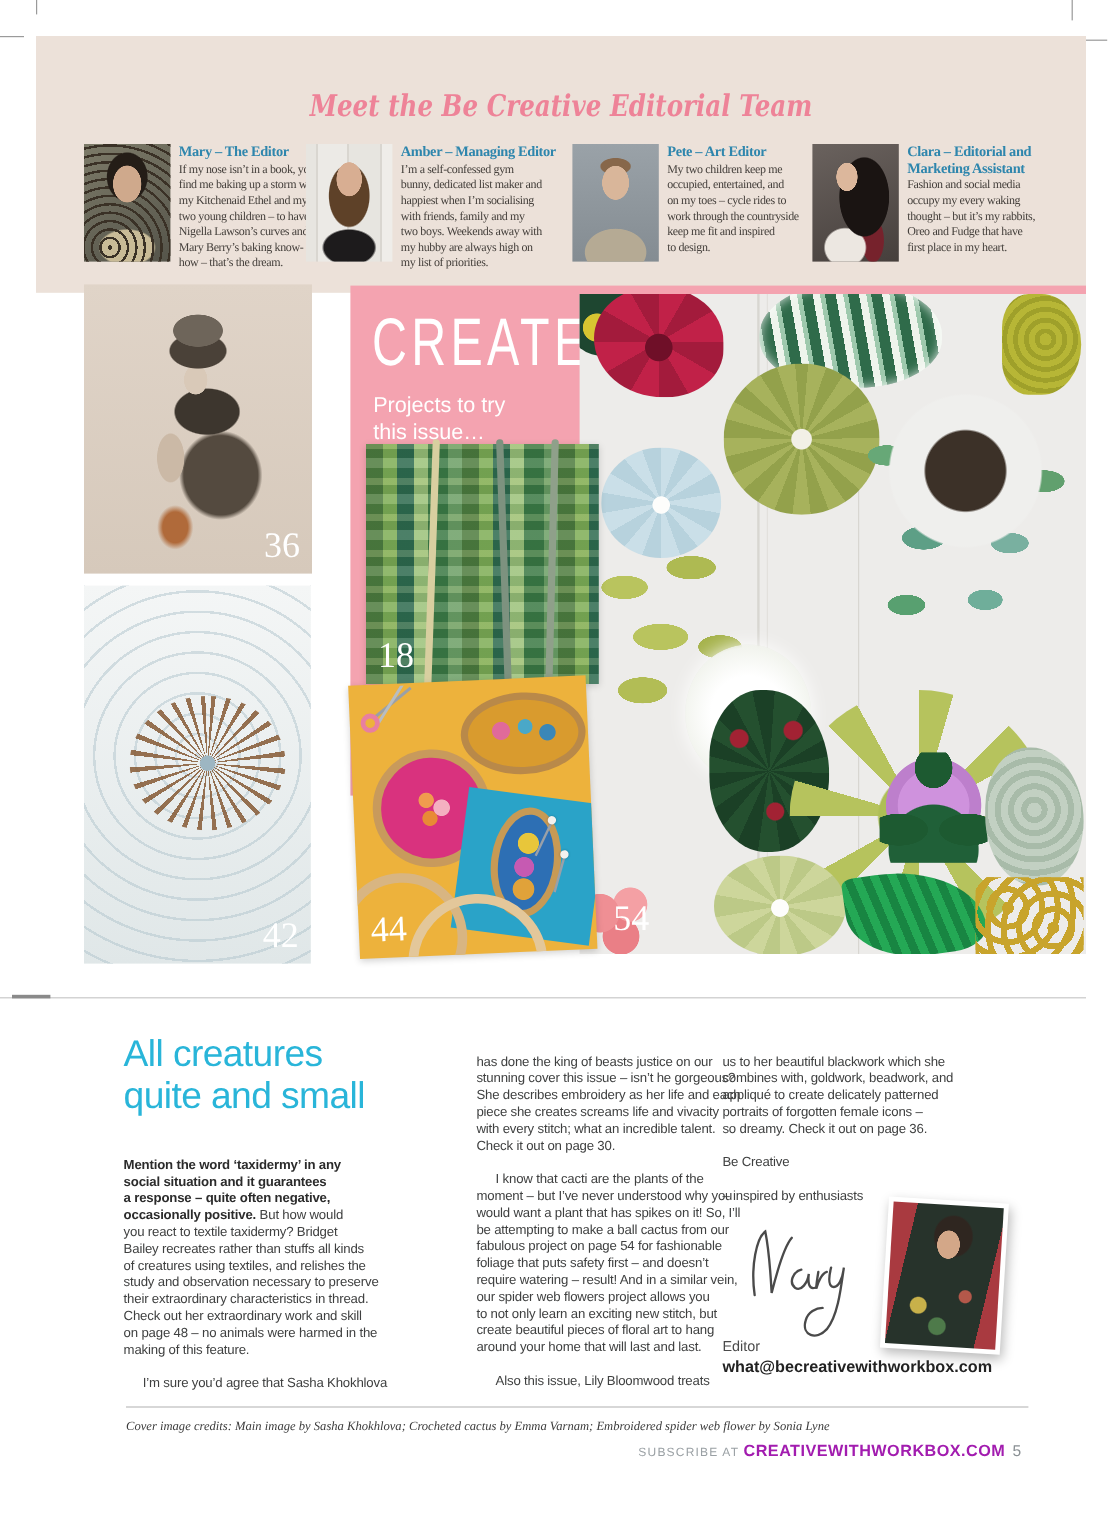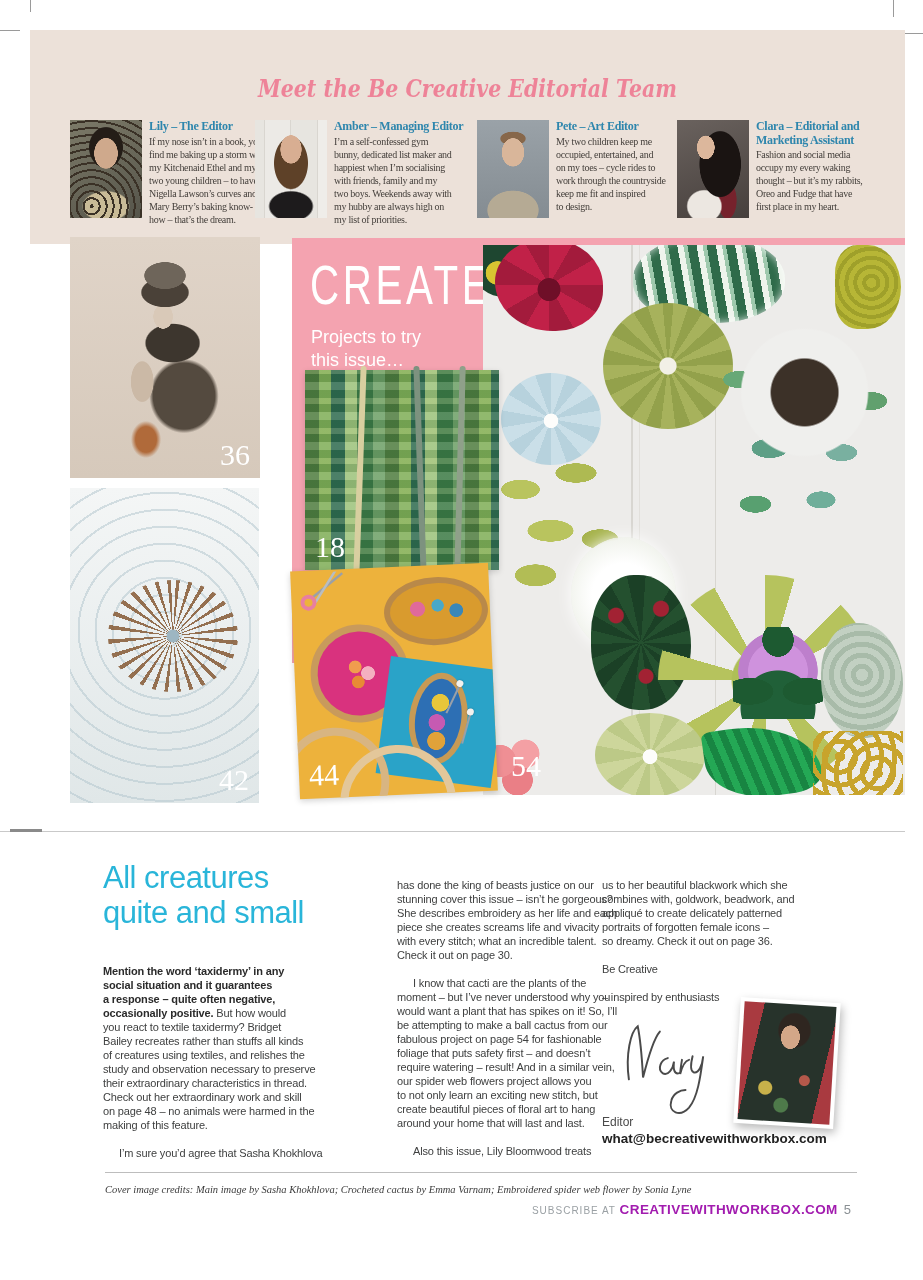--- a/index.html
+++ b/index.html
@@ -198,21 +198,21 @@
   <div class="mark" style="left:0;top:30px;width:20px;height:1px;"></div>
   <div class="mark" style="left:893px;top:0;width:1px;height:17px;"></div>
   <div class="mark" style="left:903px;top:33px;width:20px;height:1px;"></div>
 
   <div class="team-panel">
     <div class="team-heading">Meet the Be Creative Editorial Team</div>
 
     <div class="member" style="left:40px;width:205px;">
       <div class="m-photo ph-mary"></div>
       <div>
-        <div class="m-name">Lily – The Editor</div>
+        <div class="m-name">Mary – The Editor</div>
         <div class="m-text">If my nose isn’t in a book, you’ll
 find me baking up a storm with
 my Kitchenaid Ethel and my
 two young children – to have
 Nigella Lawson’s curves and
 Mary Berry’s baking know-
 how – that’s the dream.</div>
       </div>
     </div>
     <div class="member" style="left:225px;width:216px;">

